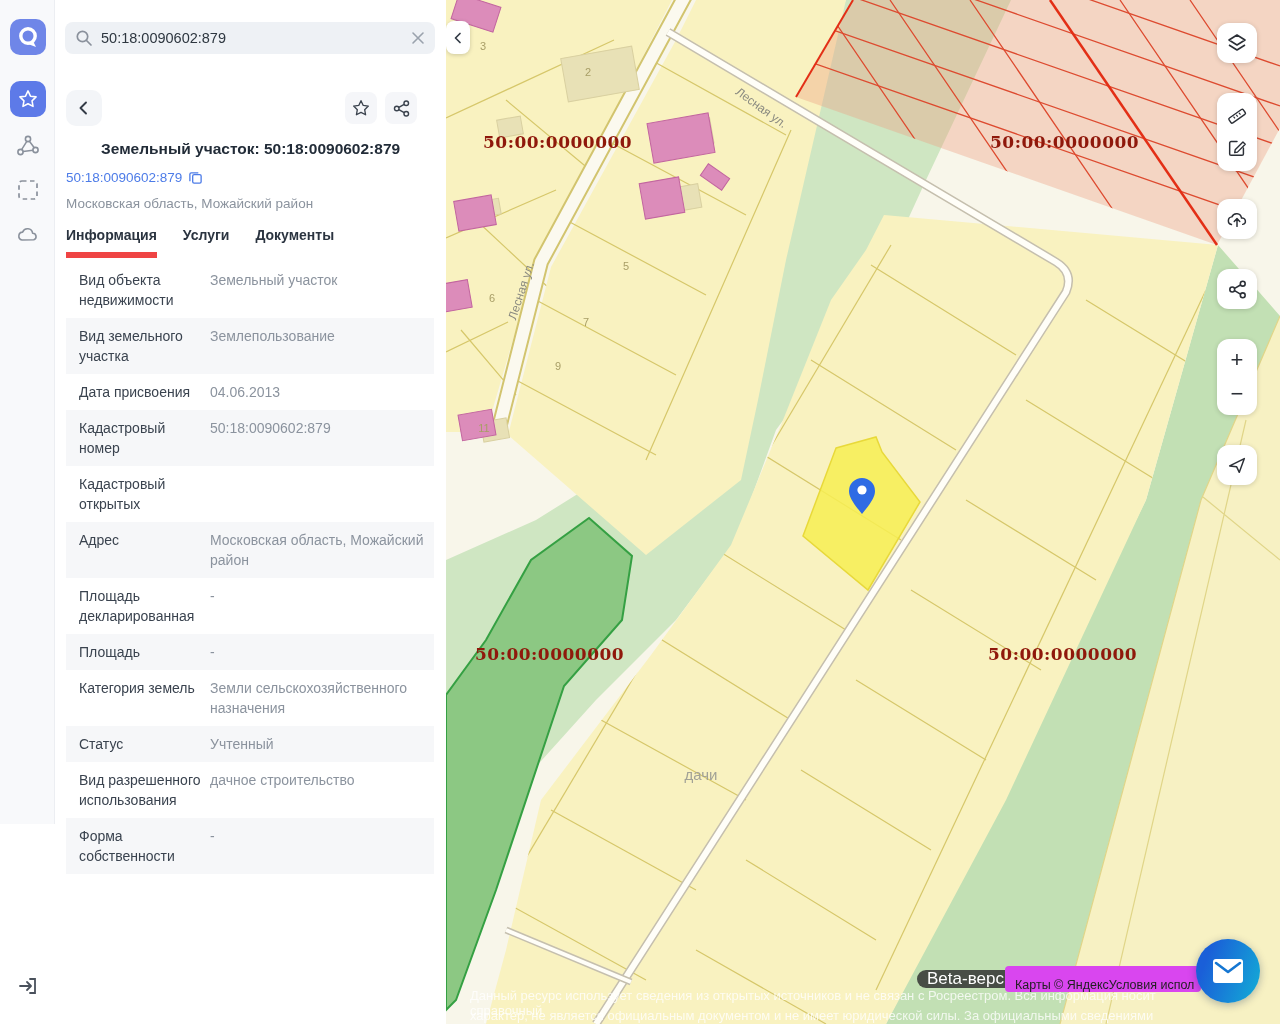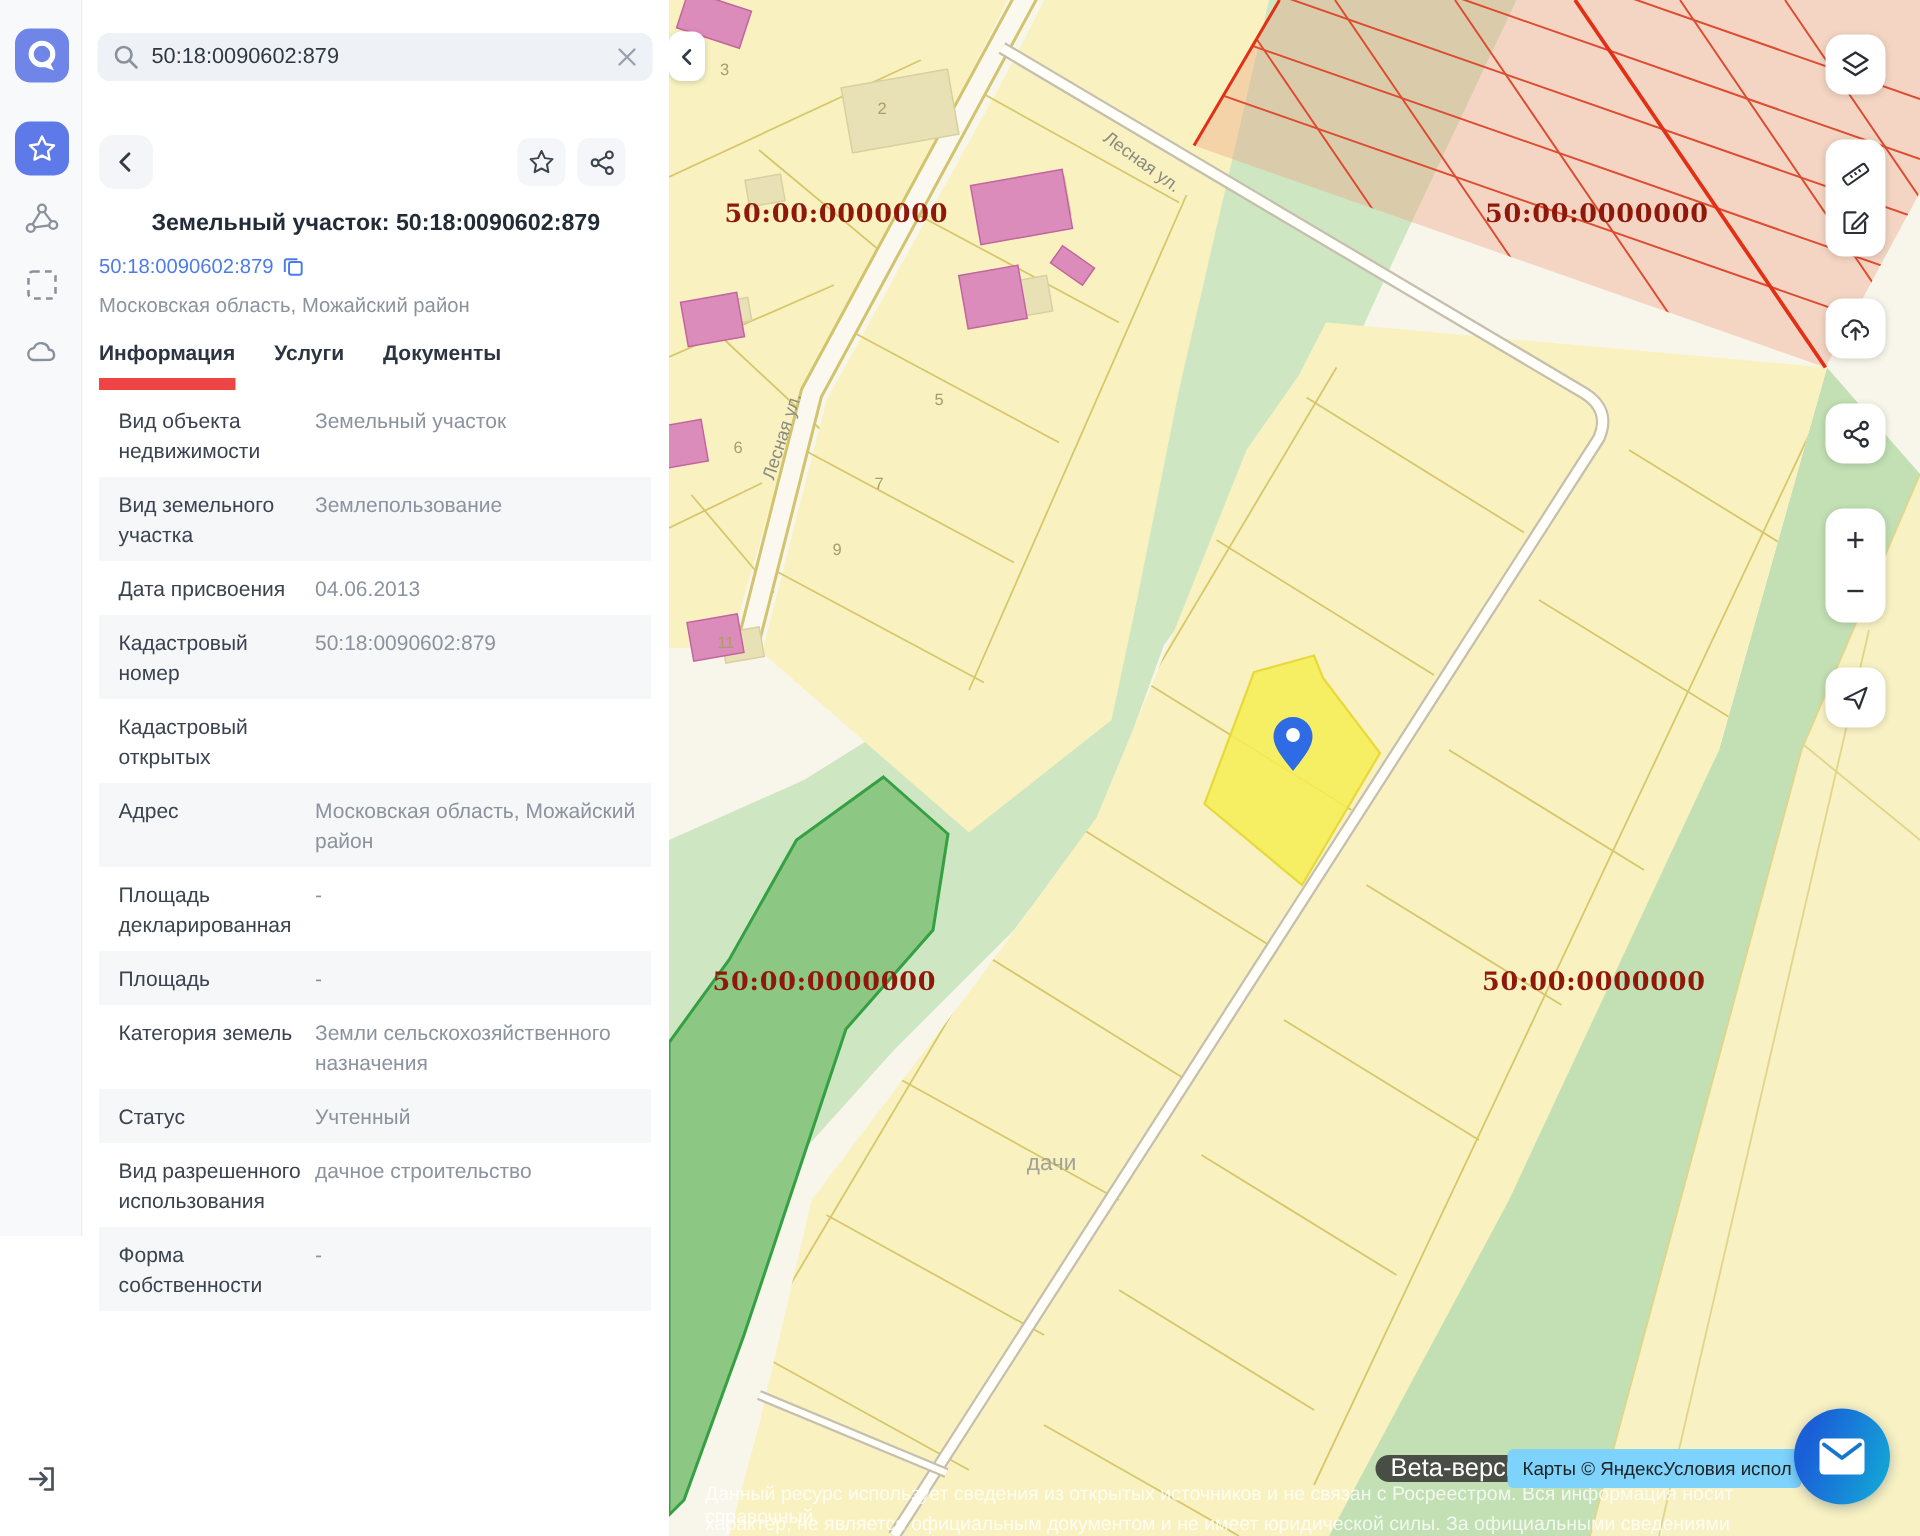--- a/index.html
+++ b/index.html
@@ -18,36 +18,36 @@
   .searchbar input { flex:1; border:none; outline:none; background:transparent; font-size:14.5px; color:#2e3740; margin:0 8px; font-family:"Liberation Sans",sans-serif; }
   .hdr-row { position:absolute; top:90px; left:11px; right:11px; height:36px; }
   .back-btn { position:absolute; left:0; top:0; width:36px; height:36px; background:#f3f5f8; border-radius:10px; display:flex; align-items:center; justify-content:center; cursor:pointer; }
   .mini-btn { position:absolute; top:2px; width:32px; height:32px; background:#f5f6f9; border-radius:8px; display:flex; align-items:center; justify-content:center; cursor:pointer; }
   .title { position:absolute; left:11px; top:140px; width:370px; font-size:15.5px; font-weight:bold; color:#222c38;margin-left:35px; }
   .cad-link-row { position:absolute; left:11px; top:170px; display:flex; align-items:center; gap:6px; }
   .cad-link { font-size:13.5px; color:#4d7ce8; cursor:pointer; }
   .location { position:absolute; left:11px; top:196px; font-size:13.5px; color:#8b939e; }
   .tabs { position:absolute; left:11px; top:227px; display:flex; gap:26px; }
   .tab { font-size:14px; font-weight:bold; color:#2b3440; padding-bottom:9px; cursor:pointer; }
-  .tab.active { border-bottom:8px solid #ef4444; }
+  .tab.active { border-bottom:6px solid #ef4444; }
   .info-table { position:absolute; left:11px; top:262px; width:368px; }
   .irow { display:flex; padding:8px 0 8px 13px; }
   .irow:nth-child(even) { background:#f6f7f9; }
   .irow .lbl { width:131px; flex:0 0 131px; font-size:14px; line-height:20px; color:#3a434f; padding-right:8px; }
   .irow .val { flex:1; font-size:14px; line-height:20px; color:#8b939e; padding-right:10px; }
 
   
   .map { position:relative; flex:1; height:1024px; overflow:hidden; background:#f8f6ea; }
   .map svg.basemap { position:absolute; left:0; top:0; }
   .collapse-btn { position:absolute; left:0; top:21px; width:24px; height:33px; background:#fff; border-radius:8px; box-shadow:0 1px 4px rgba(0,0,0,.18); display:flex; align-items:center; justify-content:center; cursor:pointer; }
   .ctrl { position:absolute; left:771px; width:40px; background:#fff; border-radius:12px; box-shadow:0 1px 5px rgba(0,0,0,.16); display:flex; flex-direction:column; align-items:center; justify-content:center; cursor:pointer; }
   .ctrl.sq { height:40px; }
   .zoom-glyph { font-size:22px; color:#2b2f36; line-height:34px; width:100%; text-align:center; cursor:pointer; }
   .beta-badge { position:absolute; left:471px; top:970px; height:18px; padding:0 10px; background:rgba(50,50,50,.85); color:#fff; font-size:17px; line-height:18px; border-radius:10px; }
-  .attr-bar { position:absolute; left:559px; top:966px; width:196px; height:26px; background:#7dd3fc; border-radius:4px; display:flex; align-items:center; gap:0; padding:0 10px; overflow:hidden; white-space:nowrap; }
+  .attr-bar { position:absolute; left:559px; top:966px; width:196px; height:26px; background:#d946ef; border-radius:4px; display:flex; align-items:flex-end; gap:0; padding:0 10px; overflow:hidden; white-space:nowrap; }
   .attr-bar .a1 { font-size:12.5px; color:#1f1f1f; }
   .attr-bar .a2 { font-size:12.5px; color:#1f1f1f; cursor:pointer; }
   .disclaimer { position:absolute; left:24px; width:720px; font-size:13px; color:rgba(255,255,255,.78); }
   .chat-btn { position:absolute; left:750px; top:939px; width:64px; height:64px; border-radius:50%; background:linear-gradient(110deg,#1a5fd8 20%,#13a9d6 95%); box-shadow:0 2px 8px rgba(0,30,80,.3); display:flex; align-items:center; justify-content:center; cursor:pointer; }
 </style>
 </head>
 <body>
 
 <div class="app">
 

